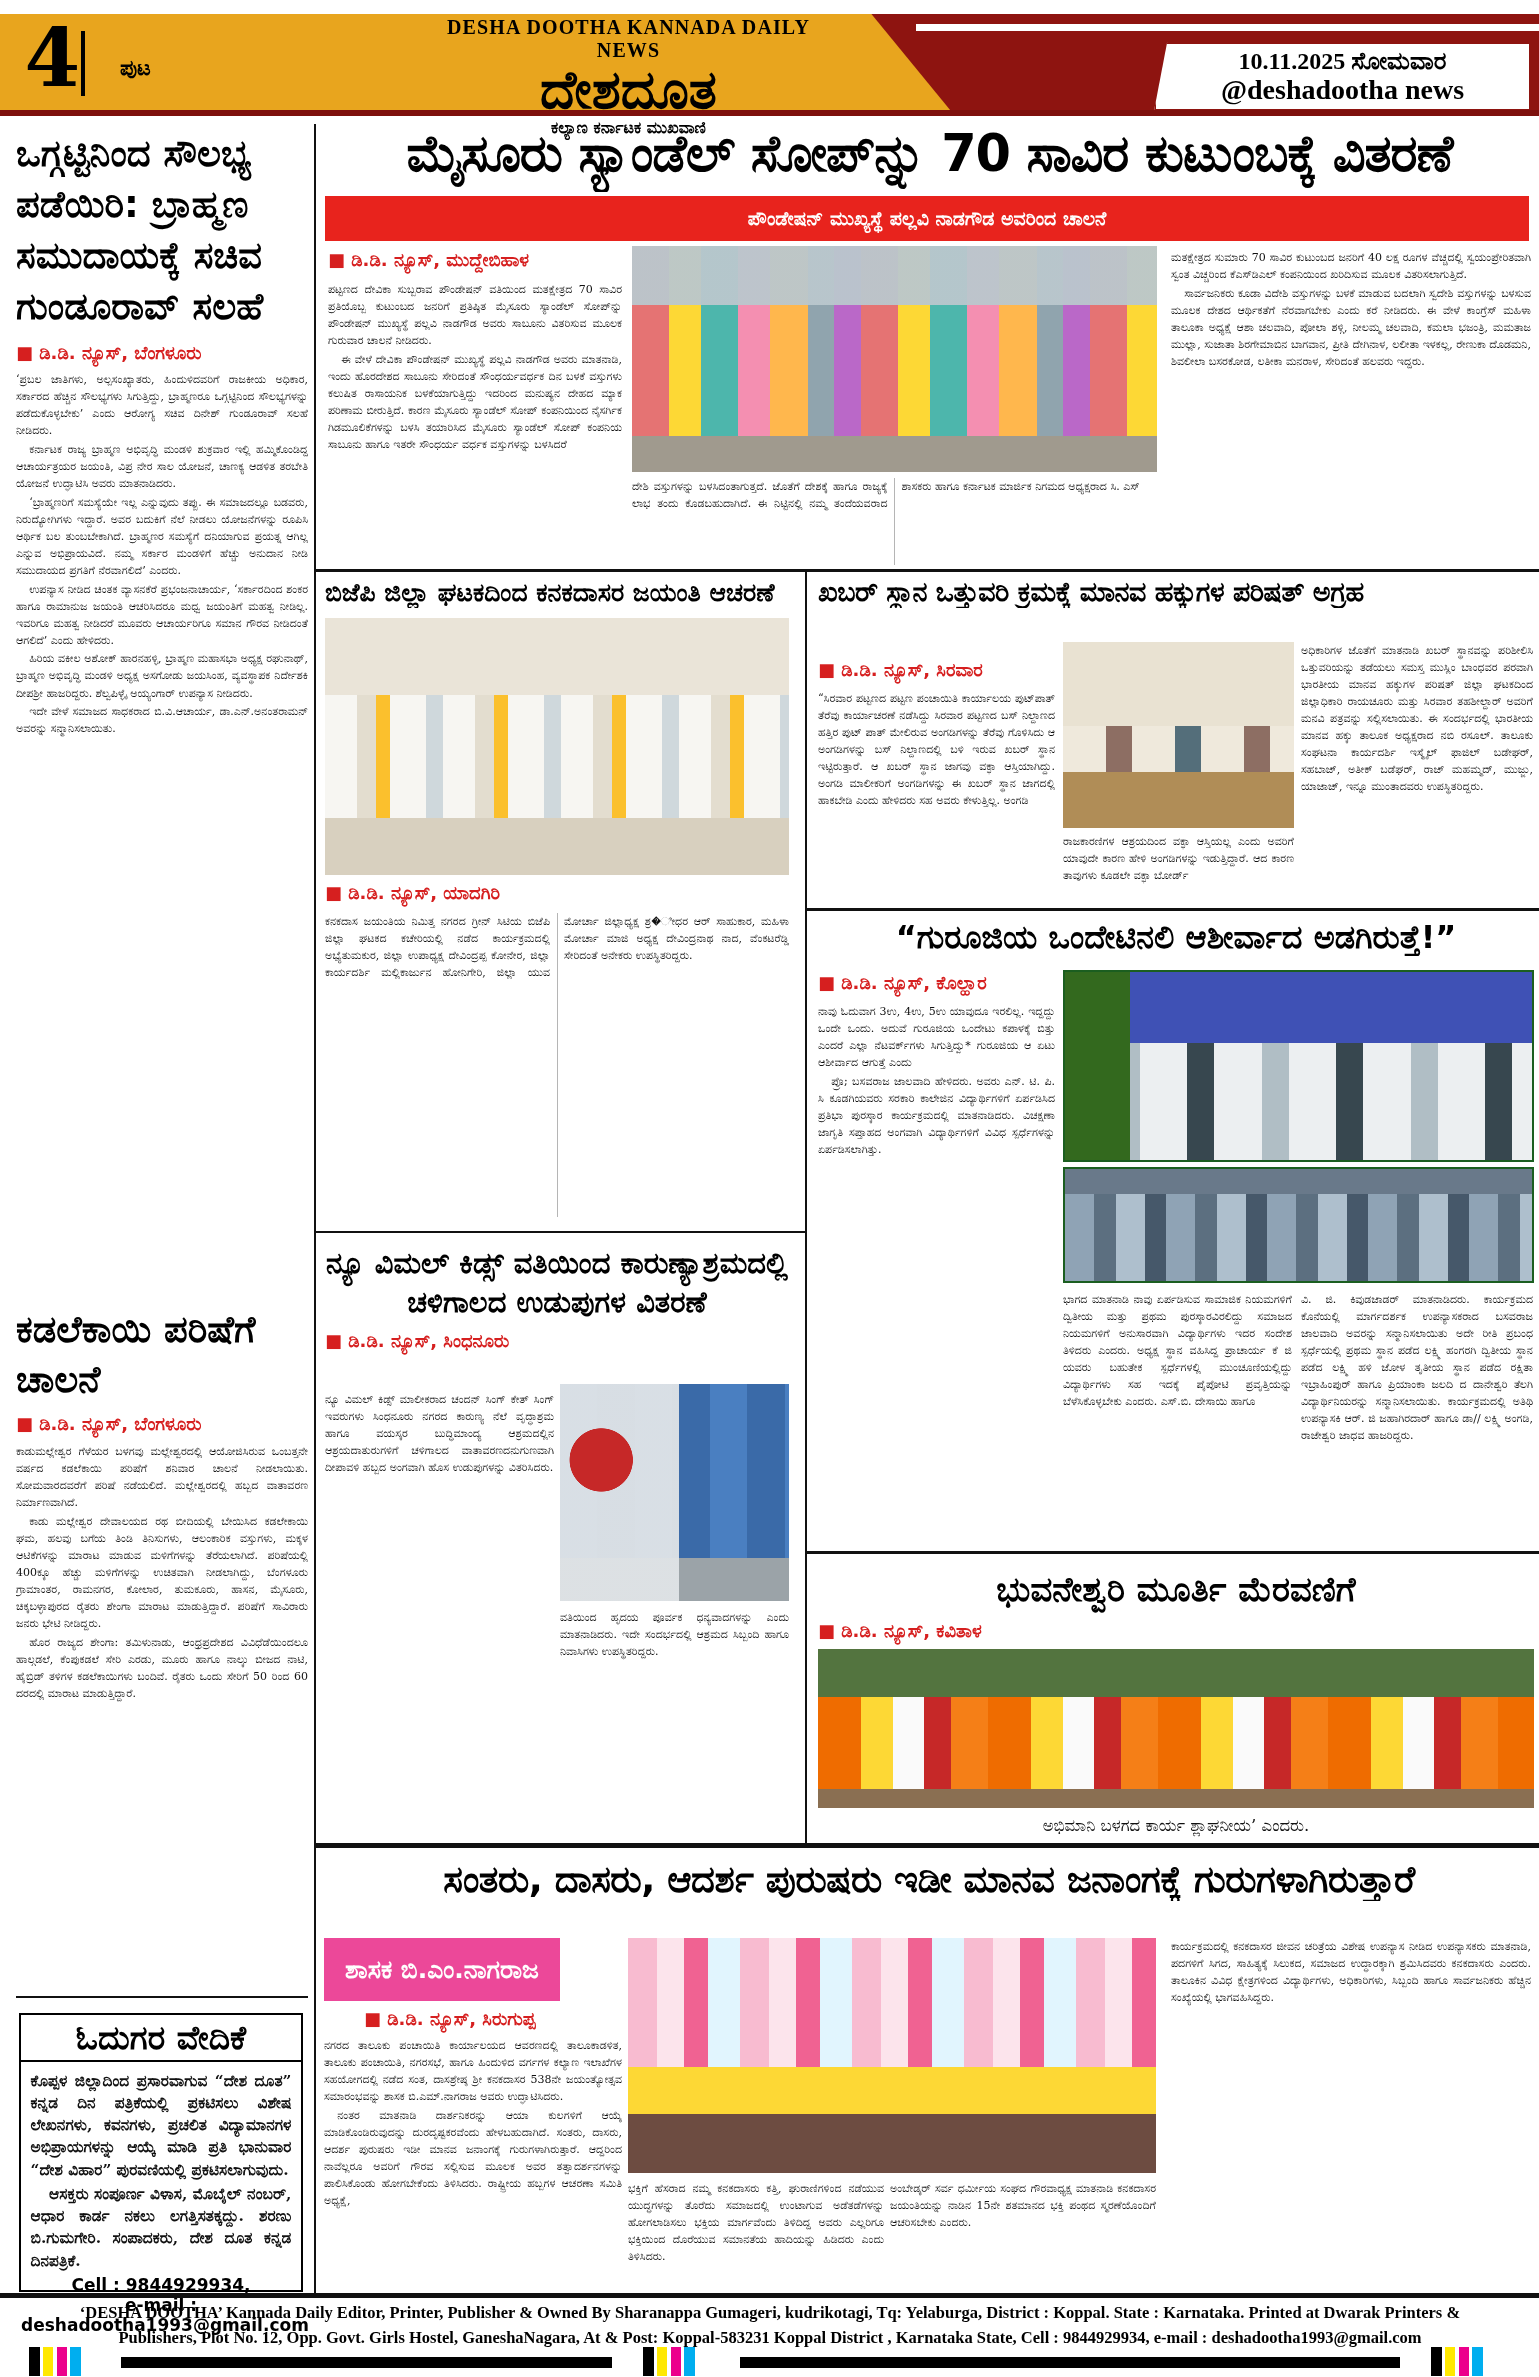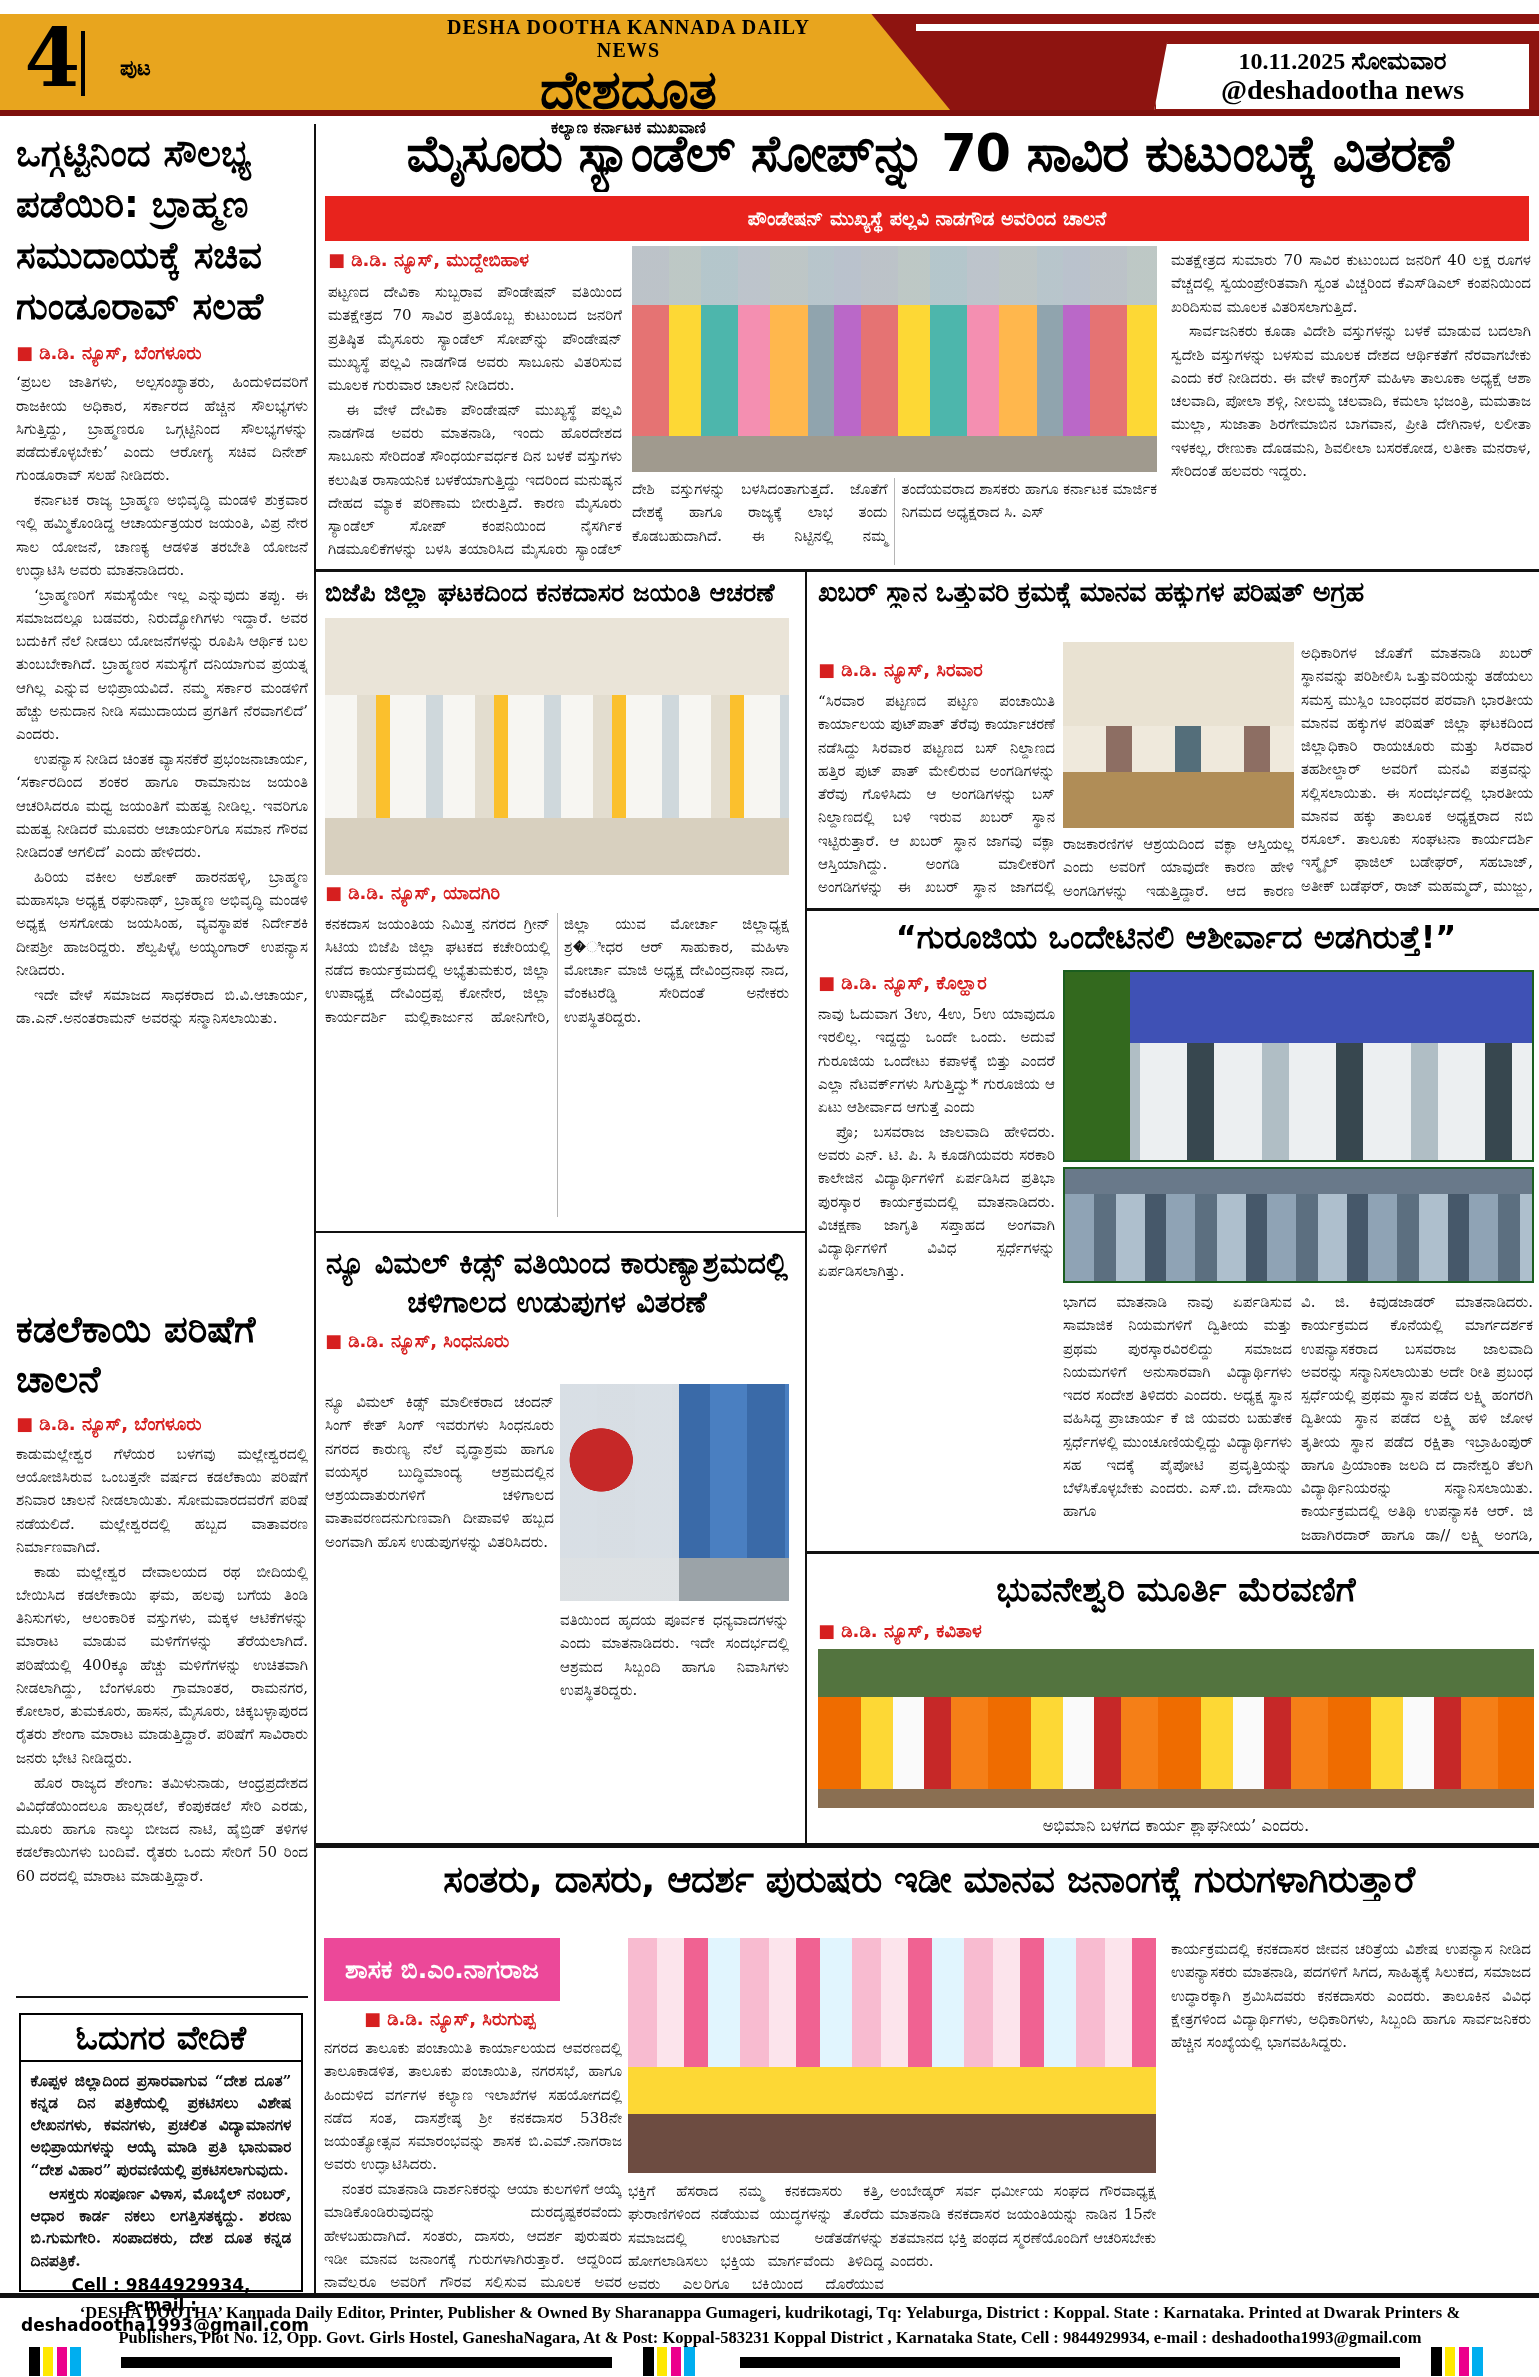--- a/index.html
+++ b/index.html
@@ -1,19 +1,19 @@
 <!DOCTYPE html>
 <html style="font-size:8.5px"><head>
 <meta charset="utf-8">
 <style>
   html,body{margin:0;padding:0;background:#e9e9e9;}
   #page{position:relative;width:1540px;height:2377px;background:#fff;font-family:"DejaVu Serif",serif;overflow:hidden;}
   .abs{position:absolute;}
   .hl{font-family:"DejaVu Sans",sans-serif;font-weight:bold;color:#000;}
-  .body-txt{font-family:"DejaVu Serif",serif;font-size:15px;line-height:1.55;text-align:justify;color:#111;}
+  .body-txt{font-family:"DejaVu Serif",serif;font-size:11px;line-height:1.55;text-align:justify;color:#111;}
   .body-txt p{margin:0;}
   .body-txt p + p{text-indent:1.2em;margin-top:1.6px;}
   .byline{font-family:"DejaVu Sans",sans-serif;font-weight:bold;font-size:18px;color:#D61F1F;white-space:nowrap;}
   .clip{overflow:hidden;}
   .twocol{column-count:2;column-gap:14px;column-rule:0.5px solid #b5b5b5;}
   .rule{background:#111;}
   .center{text-align:center;}
   .ph{box-sizing:border-box;}
   .ph-sandal{background:
     linear-gradient(to bottom, rgba(186,199,205,.95) 0 26%, rgba(0,0,0,0) 26%),

